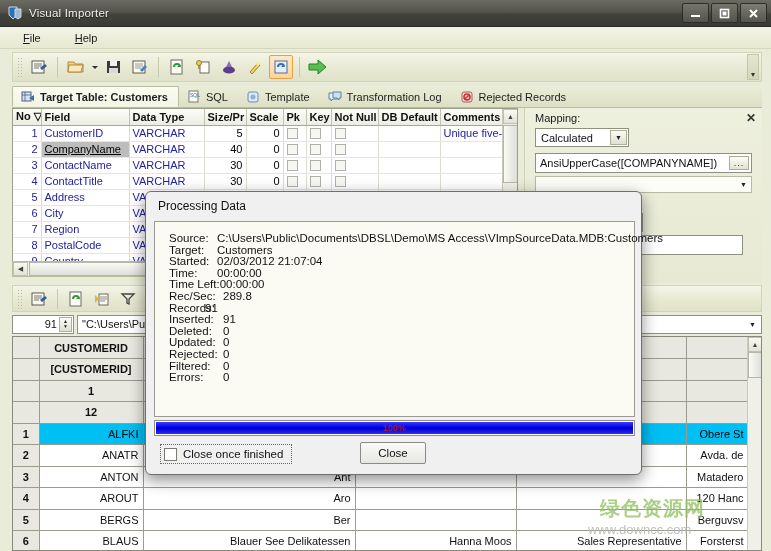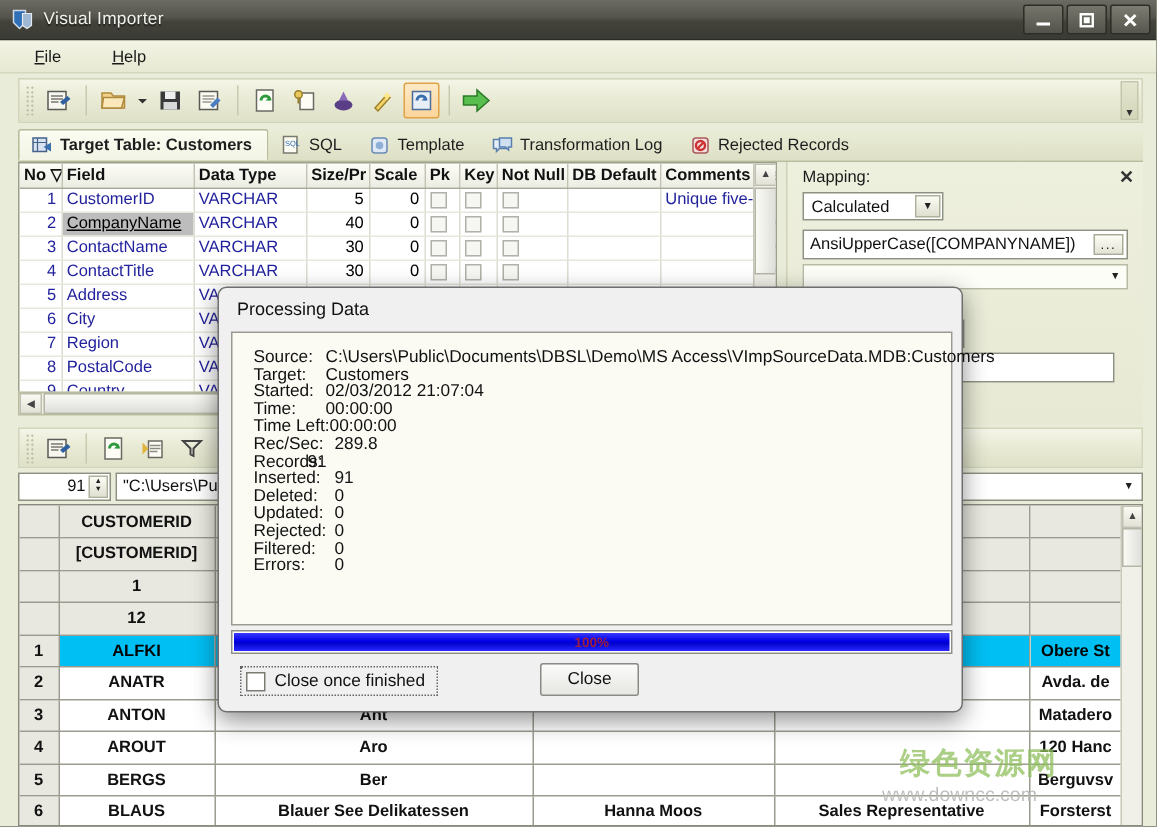--- a/index.html
+++ b/index.html
@@ -192,21 +192,21 @@
 
   
   .botgrid {
     position: absolute; left: 12px; top: 336px; width: 750px; height: 215px;
     background: #fff; border: 1px solid #8a8a7c; overflow: hidden;
   }
   .bg-table { border-collapse: collapse; table-layout: fixed; font-size: 11px; width: 735px; }
   .bg-table td, .bg-table th {
     border-right: 1px solid #9b9b90; border-bottom: 1px solid #9b9b90;
     height: 21.5px; padding: 0 4px; white-space: nowrap; overflow: hidden;
-    font-weight: bold; text-align: center; color: #111;
+    font-weight: normal; text-align: right; color: #111;
   }
   .bg-table th.hdr {
     background: #e8e8e0; font-weight: bold; text-align: center; font-size: 11px;
   }
   .bg-table td.rn {
     background: #e8e8e0; font-weight: bold; text-align: center; width: 26px;
   }
   .bg-table td.ctr { text-align: center; font-weight: bold; background:#e8e8e0; }
   tr.selrow td.hl { background: #00bff3; color: #000; }
   .bg-scroll {

